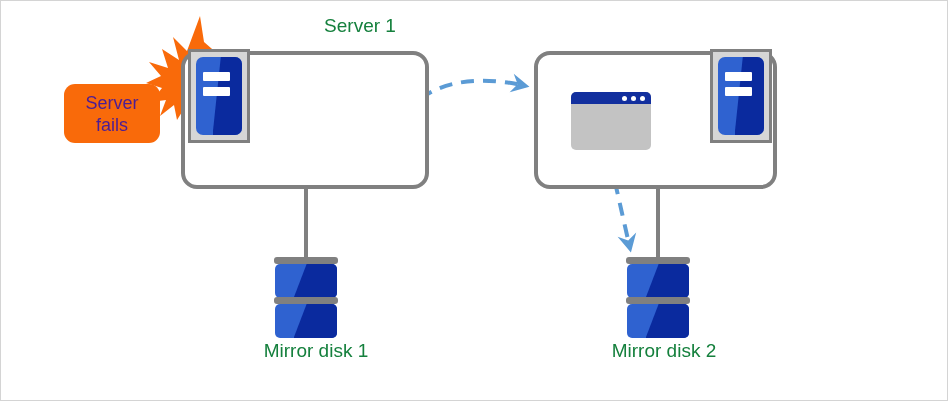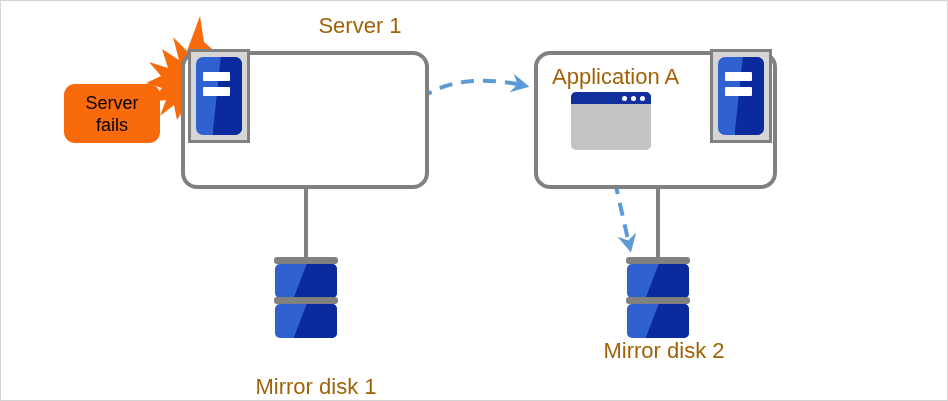--- a/index.html
+++ b/index.html
@@ -21,46 +21,46 @@
   }
   #svg-layer {
     position: absolute;
     left: 0;
     top: 0;
     width: 948px;
     height: 401px;
   }
   .lbl {
     position: absolute;
-    color: #a16207;
-    font-size: 22px;
+    color: #15803d;
+    font-size: 19px;
     line-height: 23px;
     white-space: nowrap;
     font-family: "Liberation Sans", sans-serif;
   }
   .lbl-center {
     text-align: center;
   }
   #server1-title { left: 244px; top: 13px; width: 230px; }
   #server2-title { left: 540px; top: 13px; width: 230px; }
   #failover-label { left: 442px; top: 52px; }
   #app-a-label   { left: 551px; top: 64px; }
-  #disk1-label   { left: 215px; top: 338px; width: 200px; margin-top: 36px; }
+  #disk1-label   { left: 215px; top: 338px; width: 200px; }
   #disk2-label   { left: 558px; top: 338px; width: 210px; }
 
   
   #server-fails {
     position: absolute;
     left: 63px;
     top: 83px;
     width: 96px;
     height: 59px;
     background: #f96a0a;
     border-radius: 11px;
-    color: #000000;
+    color: #4c1d95;
     font-size: 18px;
     line-height: 22px;
     text-align: center;
     display: flex;
     flex-direction: column;
     justify-content: center;
     font-family: "Liberation Sans", sans-serif;
   }
   #server-fails span { display: block; }
 
@@ -231,21 +231,20 @@
   <div class="server-box" id="server2-box"></div>
 
   <div class="srv-icon" id="srv-icon-2">
     <div class="srv-inner">
       <div class="srv-shade"></div>
       <div class="srv-bar b1"></div>
       <div class="srv-bar b2"></div>
     </div>
   </div>
 
-  <div class="lbl" id="app-a-label">Application A</div>
 
   <div id="app-window">
     <div class="app-titlebar">
       <div class="app-dot d1"></div>
       <div class="app-dot d2"></div>
       <div class="app-dot d3"></div>
     </div>
   </div>
 
   <div class="disk" id="disk1">

